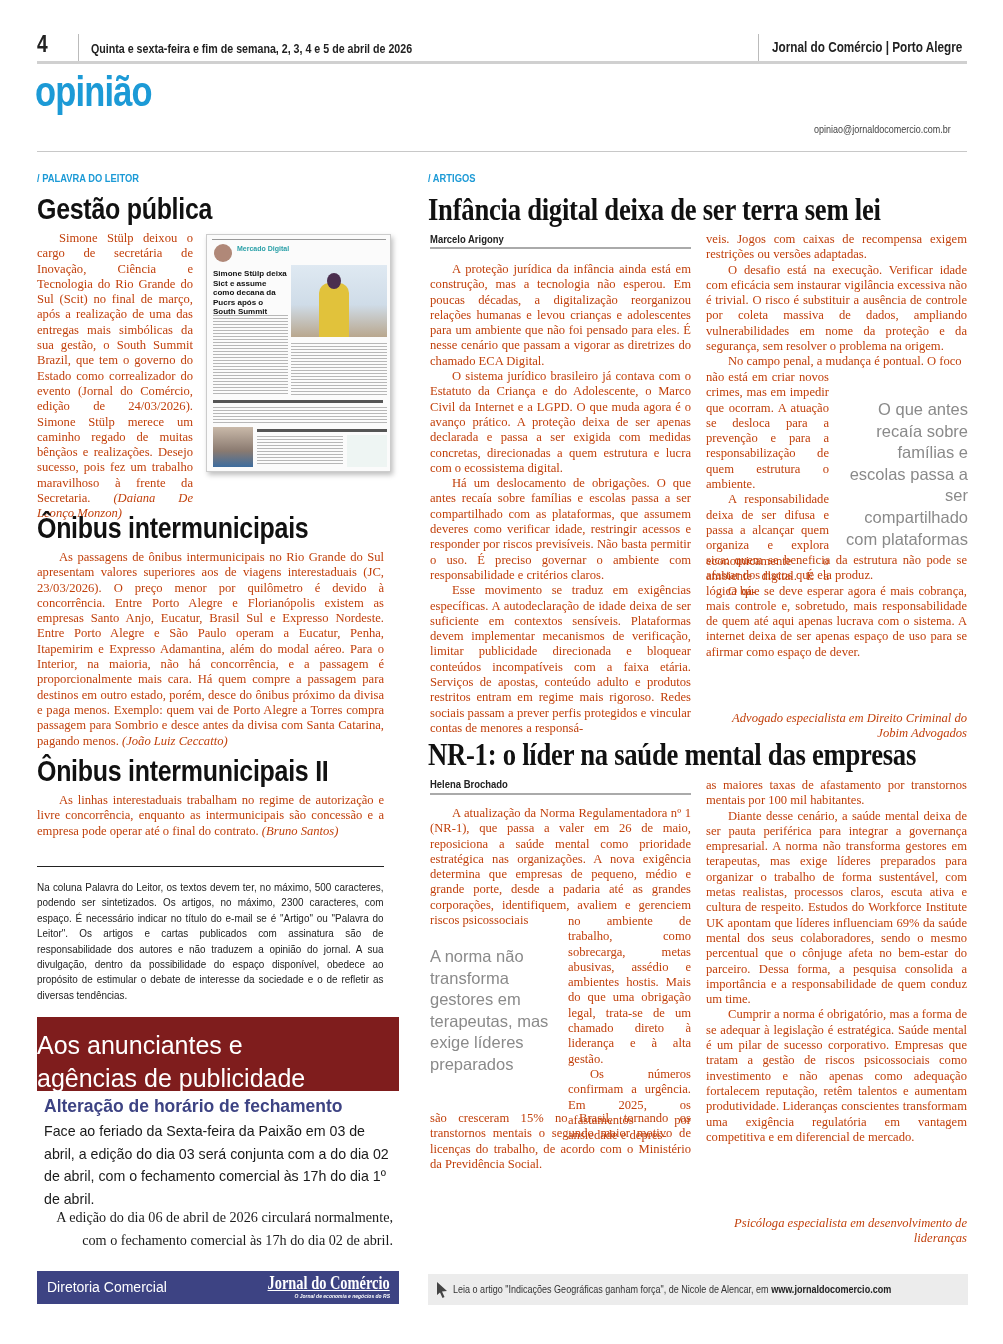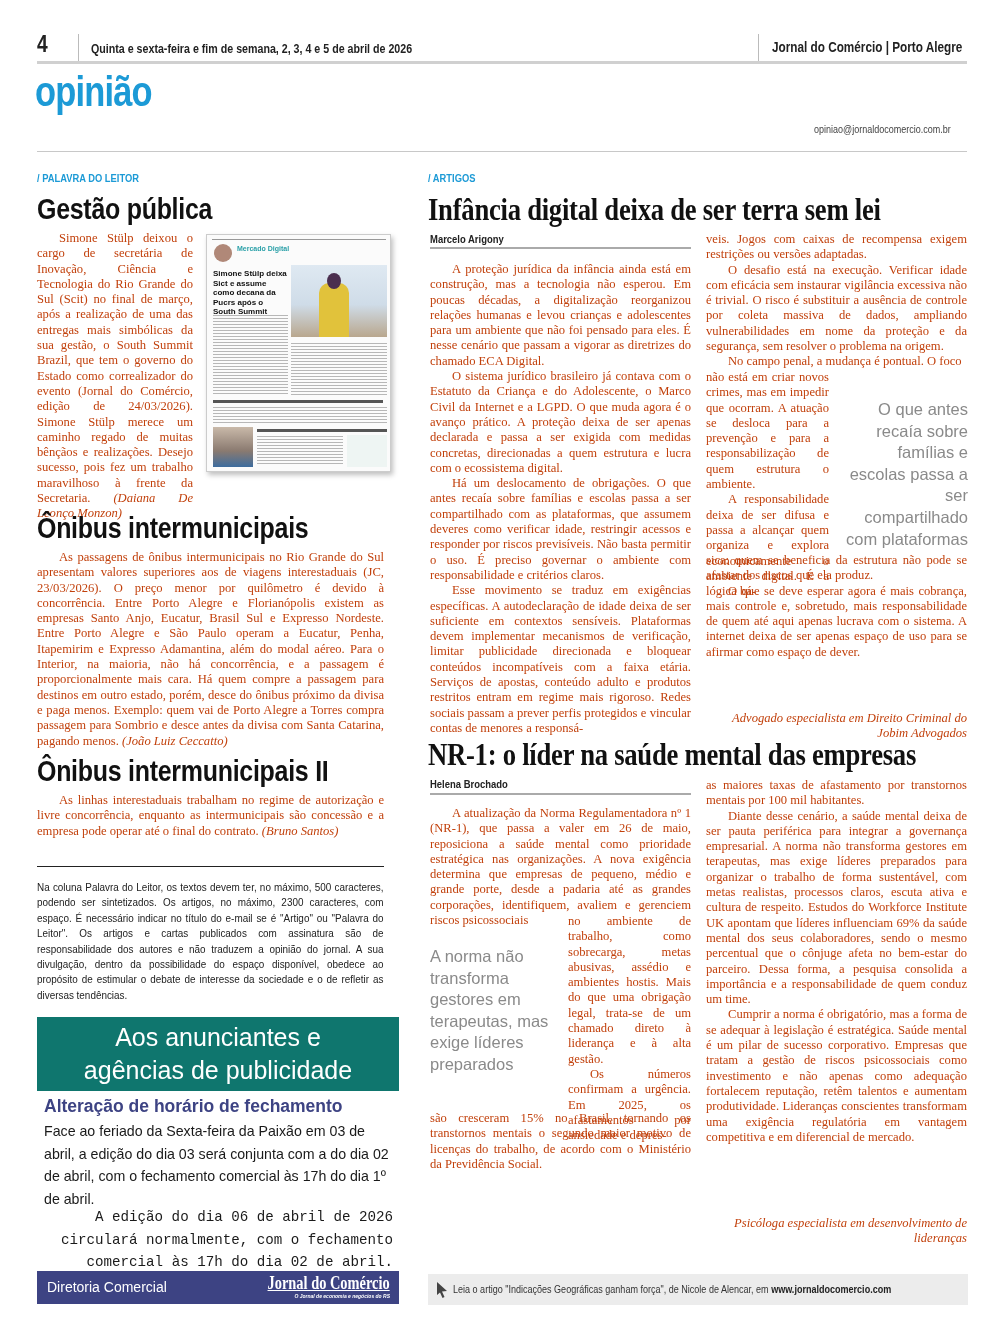--- a/index.html
+++ b/index.html
@@ -44,24 +44,24 @@
   .thumb .t-photo { position: absolute; left: 84px; top: 30px; width: 96px; height: 72px; background: linear-gradient(180deg, #dfe9f2 0%, #cfdce8 55%, #b9a78e 100%); }
   .thumb .t-person { position: absolute; left: 112px; top: 48px; width: 30px; height: 54px; background: #e1c23b; border-radius: 10px 10px 0 0; }
   .thumb .t-face { position: absolute; left: 120px; top: 38px; width: 14px; height: 16px; background: #4b2f4f; border-radius: 50%; }
   .thumb .t-lines { position: absolute; background: repeating-linear-gradient(180deg, #9a9a9a 0 1px, transparent 1px 3px); opacity: 0.7; }
   .thumb .t-sub { position: absolute; left: 6px; top: 165px; width: 170px; height: 3px; background: #555; }
   .thumb .t-sub2 { position: absolute; left: 50px; top: 194px; width: 130px; height: 3px; background: #555; }
   .thumb .t-photo2 { position: absolute; left: 6px; top: 192px; width: 40px; height: 40px; background: linear-gradient(180deg, #c9b9a9, #8a7a70 60%, #3d6c9e); }
   .thumb .t-box { position: absolute; left: 140px; top: 200px; width: 40px; height: 32px; background: #eef5f3; }
 
   
-  .ad-top { left: 37px; top: 1017px; width: 362px; height: 74px; background: #0f766e; color: #fff; font-family: "Liberation Sans", sans-serif; font-size: 25px; line-height: 33px; text-align: center; padding-top: 4px; }
+  .ad-top { left: 37px; top: 1017px; width: 362px; height: 74px; background: #7f1d1d; color: #fff; font-family: "Liberation Sans", sans-serif; font-size: 25px; line-height: 33px; padding-top: 12px; }
   .ad-sub { left: 44px; top: 1096px; font-family: "Liberation Sans", sans-serif; font-size: 17.5px; font-weight: 700; color: #3d4383; white-space: nowrap; }
   .ad-body { left: 44px; top: 1120px; width: 349px; font-family: "Liberation Sans", sans-serif; font-size: 14.2px; line-height: 22.5px; color: #1a1a1a; }
-  .ad-body2 { left: 44px; top: 1206px; width: 349px; font-family: Liberation Mono, monospace; font-size: 14.2px; line-height: 22.5px; color: #1a1a1a; text-align: right; }
+  .ad-body2 { left: 44px; top: 1206px; width: 349px; font-family: Liberation Serif, serif; font-size: 14.2px; line-height: 22.5px; color: #1a1a1a; text-align: right; }
   .ad-bottom { left: 37px; top: 1271px; width: 362px; height: 33px; background: #3d4383; }
   .ad-bottom .dc { position: absolute; left: 10px; top: 8px; font-family: "Liberation Sans", sans-serif; font-size: 14px; color: #fff; }
   .ad-bottom .jc { position: absolute; right: 9px; top: 2px; font-family: "Liberation Serif", serif; font-size: 18px; font-weight: 700; color: #fff; text-decoration: underline; transform: scaleX(0.8); transform-origin: right; white-space: nowrap; }
   .ad-bottom .jct { position: absolute; right: 9px; top: 22px; font-family: "Liberation Sans", sans-serif; font-size: 5px; font-style: italic; font-weight: 700; color: #fff; white-space: nowrap; }
 
   .footer-bar { left: 428px; top: 1274px; width: 540px; height: 31px; background: #ececec; }
   .footer-bar .arrow { position: absolute; left: 8px; top: 8px; width: 12px; height: 16px; }
   .footer-bar .ftxt { position: absolute; left: 25px; top: 9px; font-family: "Liberation Sans", sans-serif; font-size: 10.5px; color: #333; white-space: nowrap; transform: scaleX(0.86); transform-origin: left; }
   .footer-bar .ftxt b { font-weight: 700; color: #222; }
 </style>

